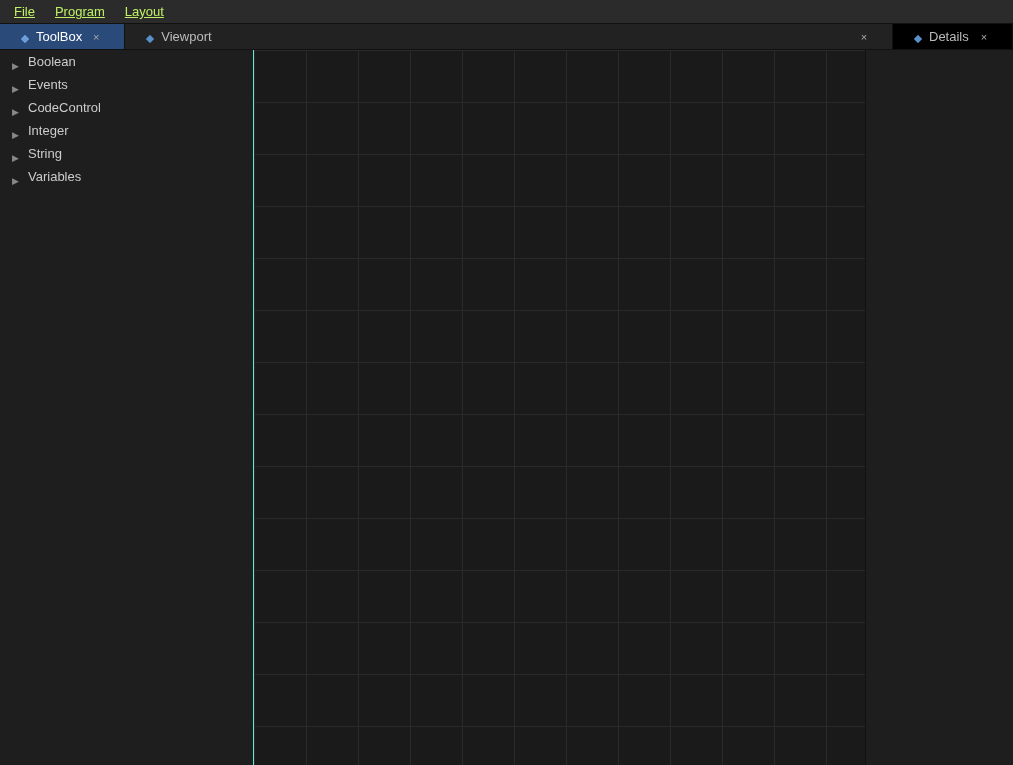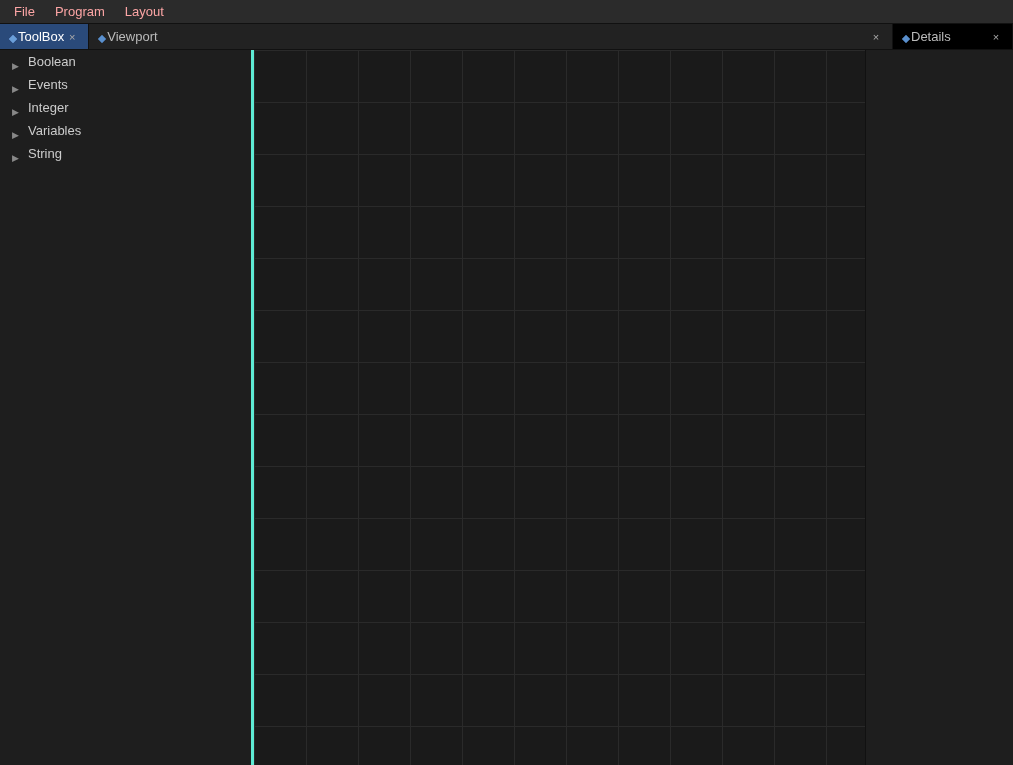--- a/index.html
+++ b/index.html
@@ -19,38 +19,40 @@
       display: flex;
       align-items: center;
       height: 24px;
       background: #2b2b2b;
       border-bottom: 1px solid #111;
       padding: 0 4px;
     }
 
     .menu-item {
       padding: 2px 10px;
-      color: #fca5a5;
-      cursor: pointer;
-      font-size: 13px;
+      color: #bef264;
+      cursor: pointer;
+      font-size: 13px;
+      text-decoration: underline;
     }
 
     
     #tab-bar {
       display: flex;
       align-items: stretch;
       height: 26px;
       background: #1e1e1e;
       border-bottom: 1px solid #111;
     }
 
     .tab {
       display: flex;
       align-items: center;
-      padding: 0 8px;
+      padding: 0 20px;
+      gap: 6px;
       cursor: pointer;
       font-size: 13px;
       color: #bbbbbb;
       background: #252525;
       border-right: 1px solid #111;
       min-width: 80px;
     }
 
     .tab.toolbox-tab {
       background: #2a4a7a;
@@ -98,21 +100,21 @@
     
     #main-layout {
       display: flex;
       height: calc(765px - 50px);
     }
 
     
     #toolbox-panel {
       width: 254px;
       background: #1e1e1e;
-      border-right: 3px solid #5eead4;
+      border-right: 1px solid #5eead4;
       overflow-y: auto;
       flex-shrink: 0;
     }
 
     .toolbox-item {
       display: flex;
       align-items: center;
       padding: 4px 10px 4px 12px;
       gap: 6px;
       cursor: pointer;
@@ -207,29 +209,33 @@
   <div class="toolbox-item">
         <span class="tree-arrow"></span>
         <span>Boolean</span>
       </div>
       <div class="toolbox-item">
         <span class="tree-arrow"></span>
         <span>Events</span>
       </div>
       <div class="toolbox-item">
         <span class="tree-arrow"></span>
+        <span>CodeControl</span>
+      </div>
+      <div class="toolbox-item">
+        <span class="tree-arrow"></span>
         <span>Integer</span>
       </div>
       <div class="toolbox-item">
         <span class="tree-arrow"></span>
+        <span>String</span>
+      </div>
+      <div class="toolbox-item">
+        <span class="tree-arrow"></span>
         <span>Variables</span>
-      </div>
-      <div class="toolbox-item">
-        <span class="tree-arrow"></span>
-        <span>String</span>
       </div>
     </div>
 
   <div id="viewport-panel">
     <div class="viewport-grid"></div>
   </div>
 
   <div id="details-panel">
   </div>
 

